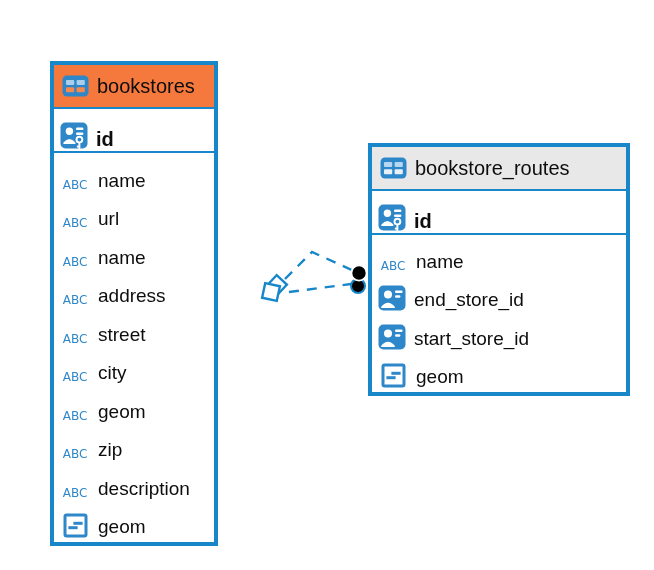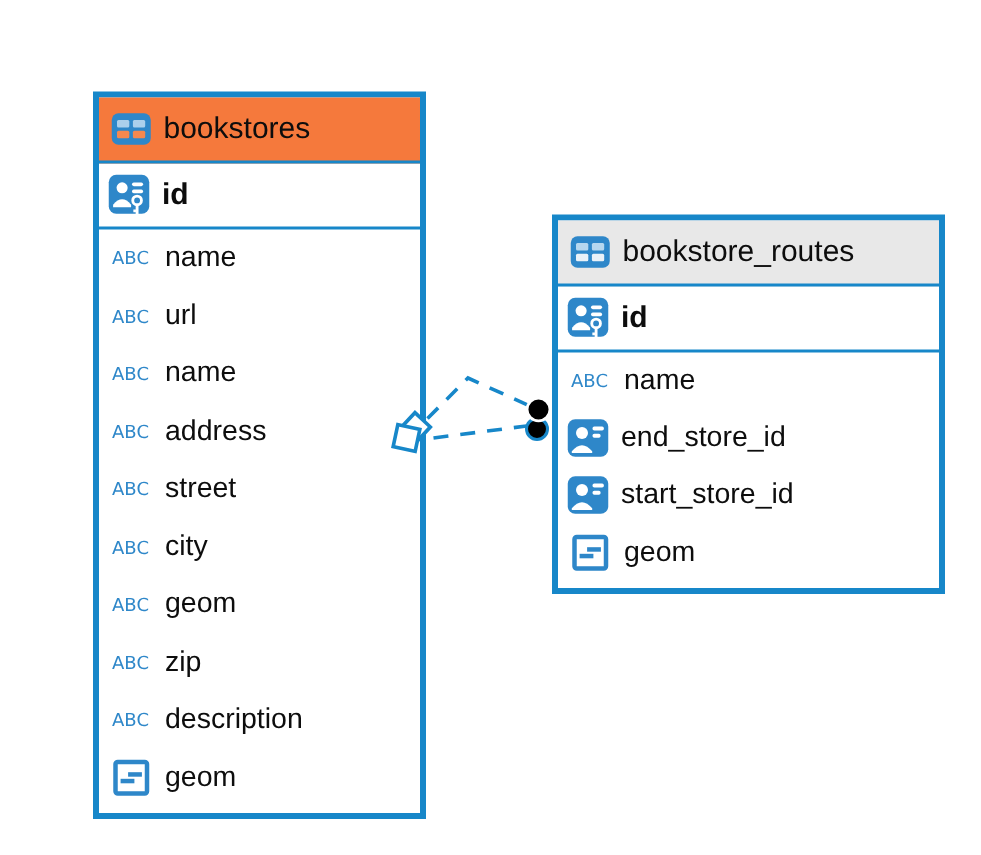--- a/index.html
+++ b/index.html
@@ -13,34 +13,34 @@
   body{
     width:654px;height:570px;background:#ffffff;
     font-family:"Liberation Sans", sans-serif;color:var(--text);
   }
   .canvas{position:relative;width:654px;height:570px;background:#ffffff;overflow:hidden;}
 
   .table{
     position:absolute;box-sizing:border-box;background:#ffffff;
     border:4px solid var(--accent);
   }
-  .table.bookstores{left:62px;top:61px;width:222px;height:485px;}
+  .table.bookstores{left:50px;top:61px;width:168px;height:485px;}
   .table.routes{left:368px;top:143px;width:262px;height:253px;}
 
   .thead{
     display:flex;align-items:center;gap:8px;
     height:44px;padding:0 8px;box-sizing:border-box;
     border-bottom:2px solid var(--accent);
     font-size:20px;font-weight:400;
   }
   .thead.orange{background:var(--orange);}
   .thead.gray{background:var(--gray);}
 
   .row{
-    display:flex;align-items:center;gap:8px;
+    display:flex;align-items:flex-end;gap:8px;
     padding:0 6px;box-sizing:border-box;font-size:19px;
   }
   .pkrow{
     height:44px;border-bottom:2px solid var(--accent);
     font-weight:700;font-size:20px;
   }
   .bookstores .fields .row{height:38.5px;}
   .routes .fields .row{height:38.2px;}
 
   .icon{display:inline-flex;align-items:center;justify-content:center;flex:0 0 auto;}

